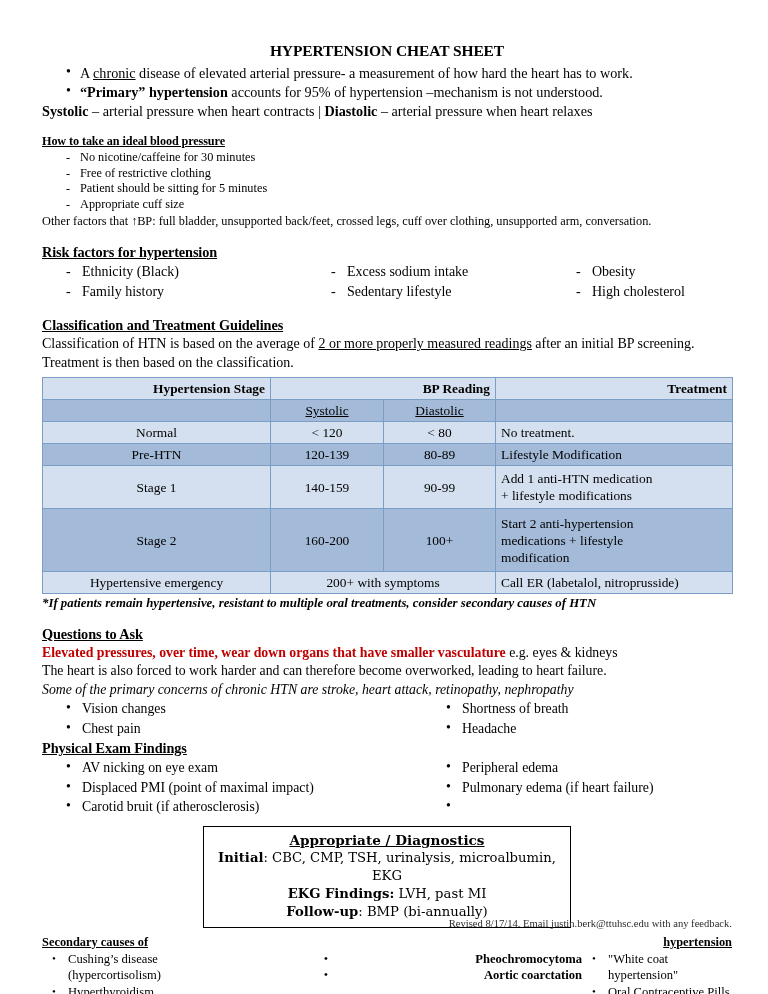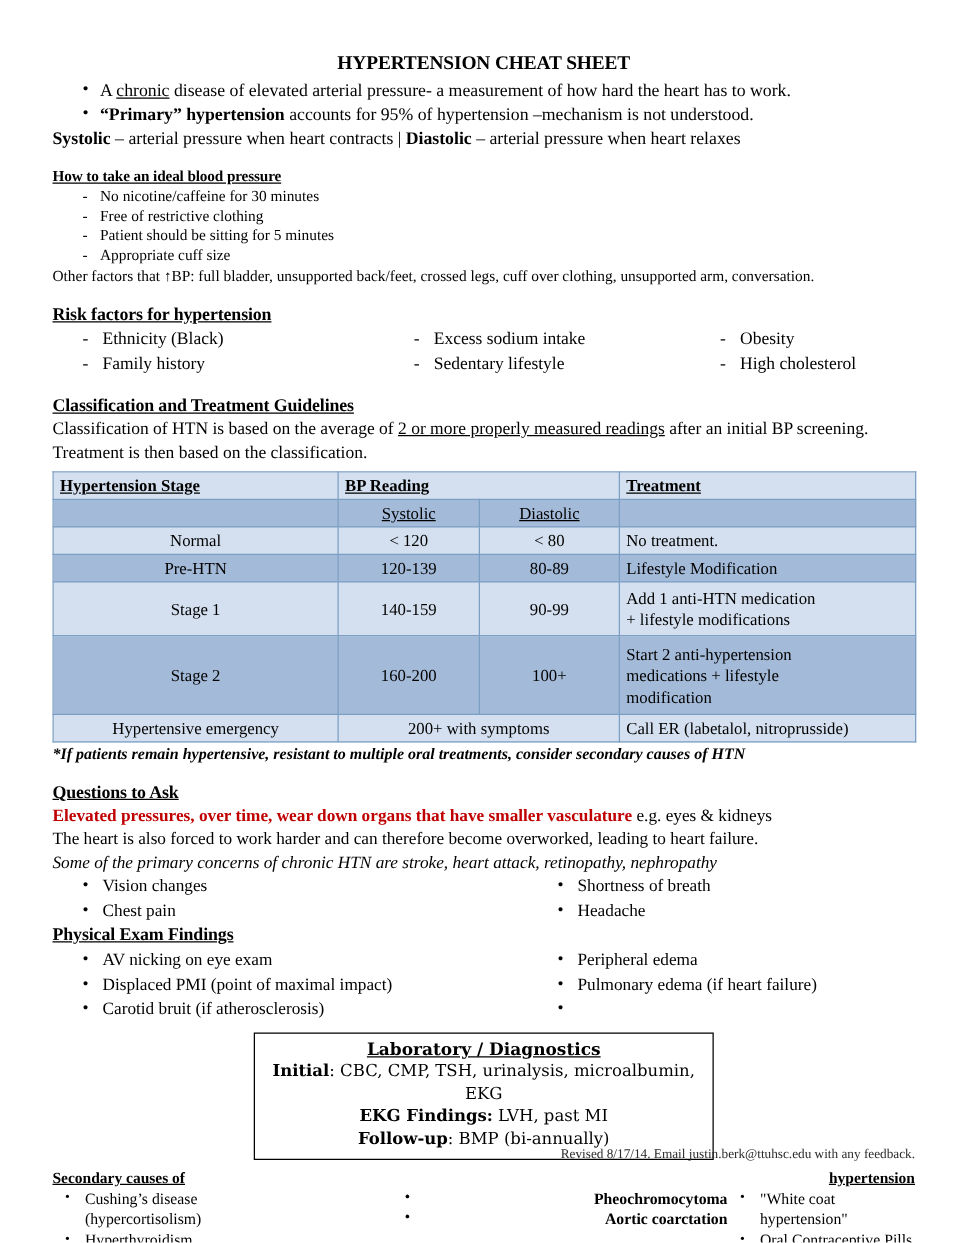--- a/index.html
+++ b/index.html
@@ -145,23 +145,22 @@
     padding: 2px 5px;
     font-size: 13.4px;
     line-height: 17px;
     vertical-align: middle;
   }
   .shade-light { background: #d4e0ef; }
   .shade-dark  { background: #a3bad8; }
   .cell-center { text-align: center; }
   .cell-bold-center { text-align: center; font-weight: normal; }
   .hdr {
-    text-align: left;
-    font-weight: bold;
-    text-decoration: underline;
+    text-align: right;
+    font-weight: bold;
     font-size: 13.6px;
   }
   .subhdr {
     text-align: center;
     text-decoration: underline;
     font-size: 13.2px;
   }
   .col-stage { width: 228px; }
   .col-sys   { width: 113px; }
   .col-dia   { width: 112px; }
@@ -405,21 +404,21 @@
         <div class="bul-col left">Displaced PMI (point of maximal impact)</div>
         <div class="bul-col right">Pulmonary edema (if heart failure)</div>
       </div>
       <div class="bul-row">
         <div class="bul-col left">Carotid bruit (if atherosclerosis)</div>
         <div class="bul-col right"></div>
       </div>
     </div>
 
     <div class="labbox">
-      <div class="lab-title">Laboratory / Diagnostics</div>
+      <div class="lab-title">Appropriate / Diagnostics</div>
       <div class="lab-line"><span class="b">Initial</span><span>: CBC, CMP, TSH, urinalysis, microalbumin, EKG</span></div>
       <div class="lab-line"><span class="b">EKG Findings:</span><span> LVH, past MI</span></div>
       <div class="lab-line"><span class="b">Follow-up</span><span>: BMP (bi-annually)</span></div>
     </div>
 
     <div class="seccauses-head">
       <span>Secondary causes of</span>
       <span>hypertension</span>
     </div>
 

